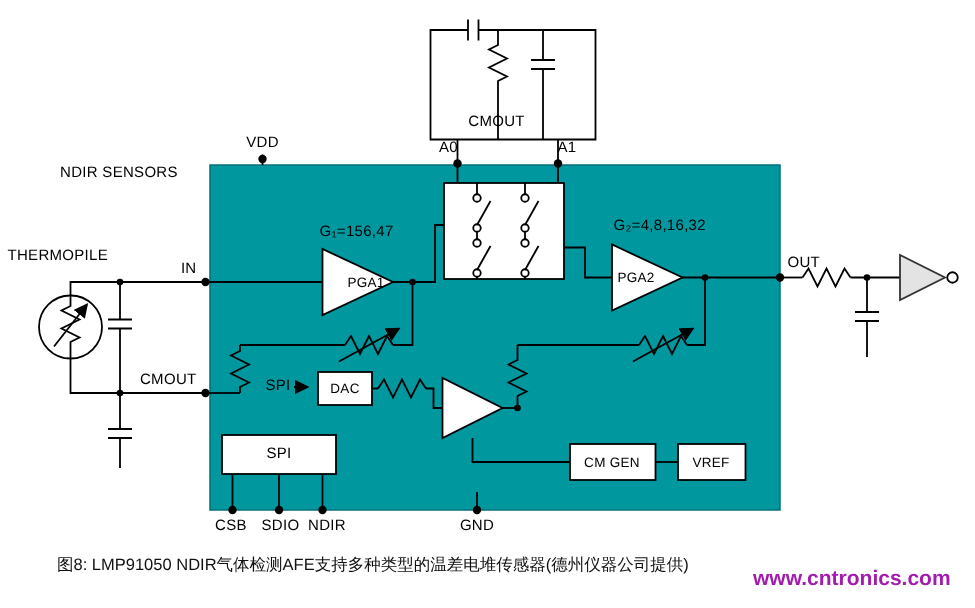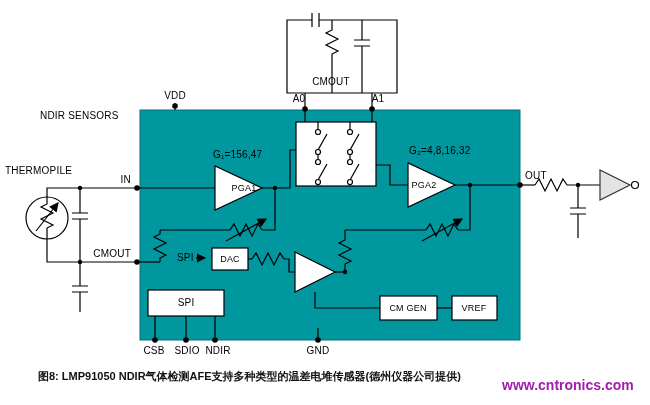--- a/index.html
+++ b/index.html
@@ -9,21 +9,21 @@
   }
   #schem{position:absolute;left:0;top:0;}
   .lbl{
     position:absolute;font-size:10px;line-height:12px;white-space:nowrap;
     color:#000;letter-spacing:0.2px;
   }
   .lbl.c{transform:translateX(-50%);}
   .lbl.r{transform:translateX(-100%);}
   .lbl.sm{font-size:9px;line-height:11px;}
   .caption{
-    position:absolute;left:38px;top:369px;font-size:11px;font-weight:bold;
+    position:absolute;left:38px;top:369px;font-size:11px;font-weight:normal;
     color:#111;white-space:nowrap;
   }
   .watermark{
     position:absolute;left:502px;top:377px;font-size:14px;font-weight:bold;
     color:#a21caf;white-space:nowrap;
   }
 </style>
 </head>
 <body>
 

